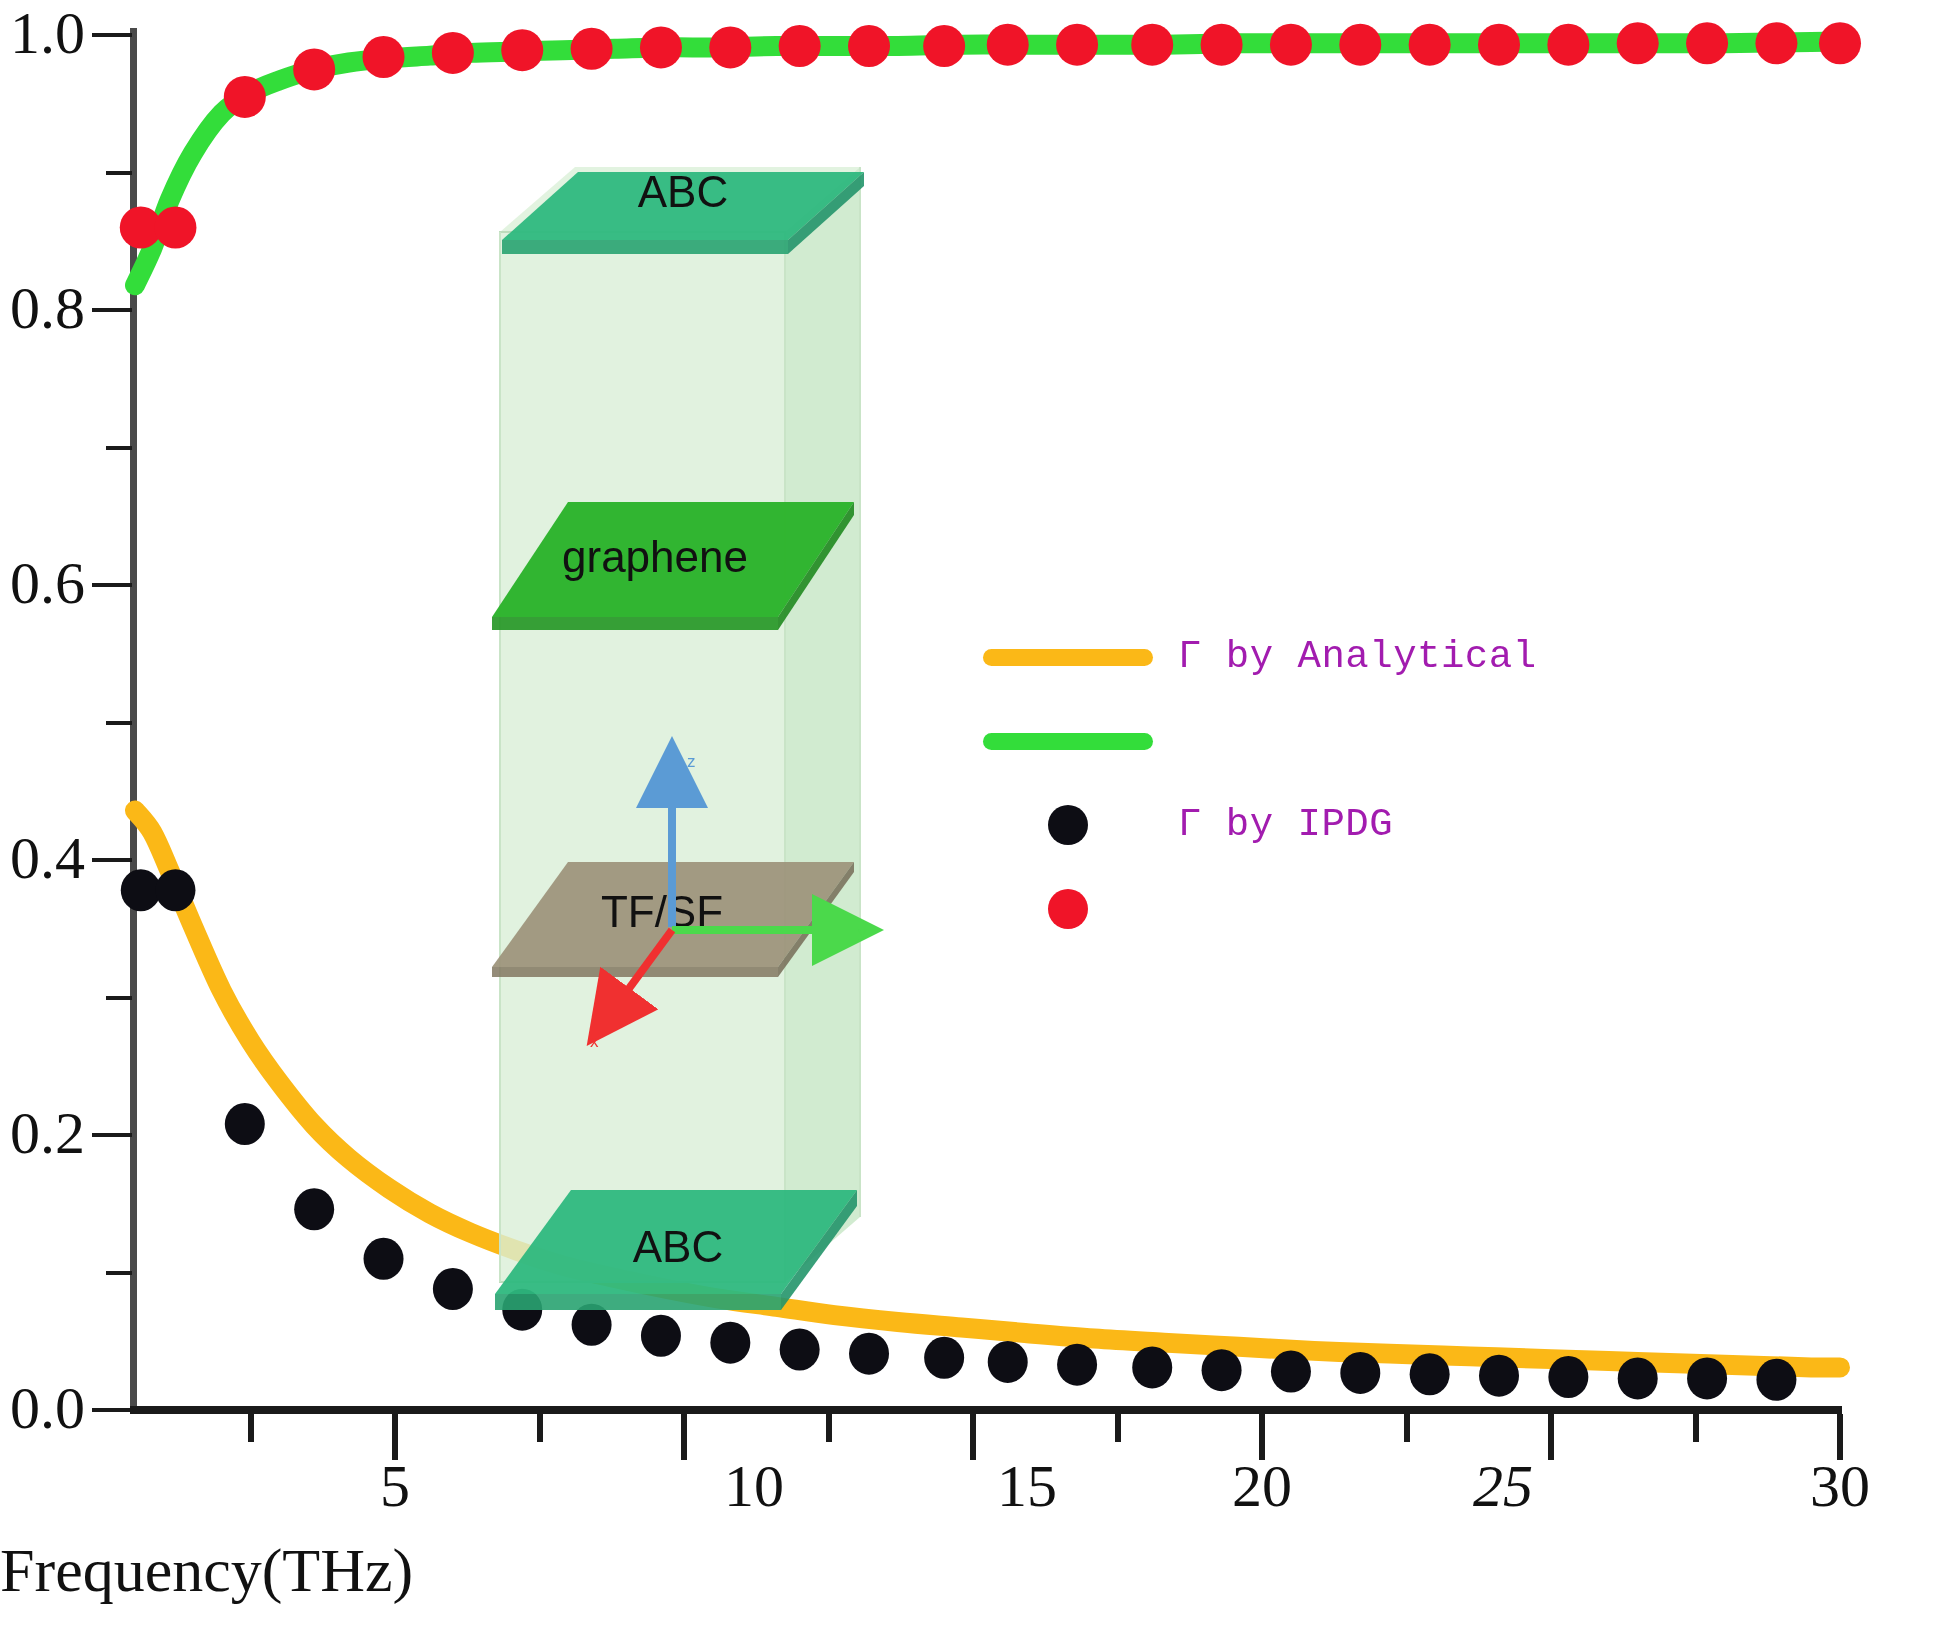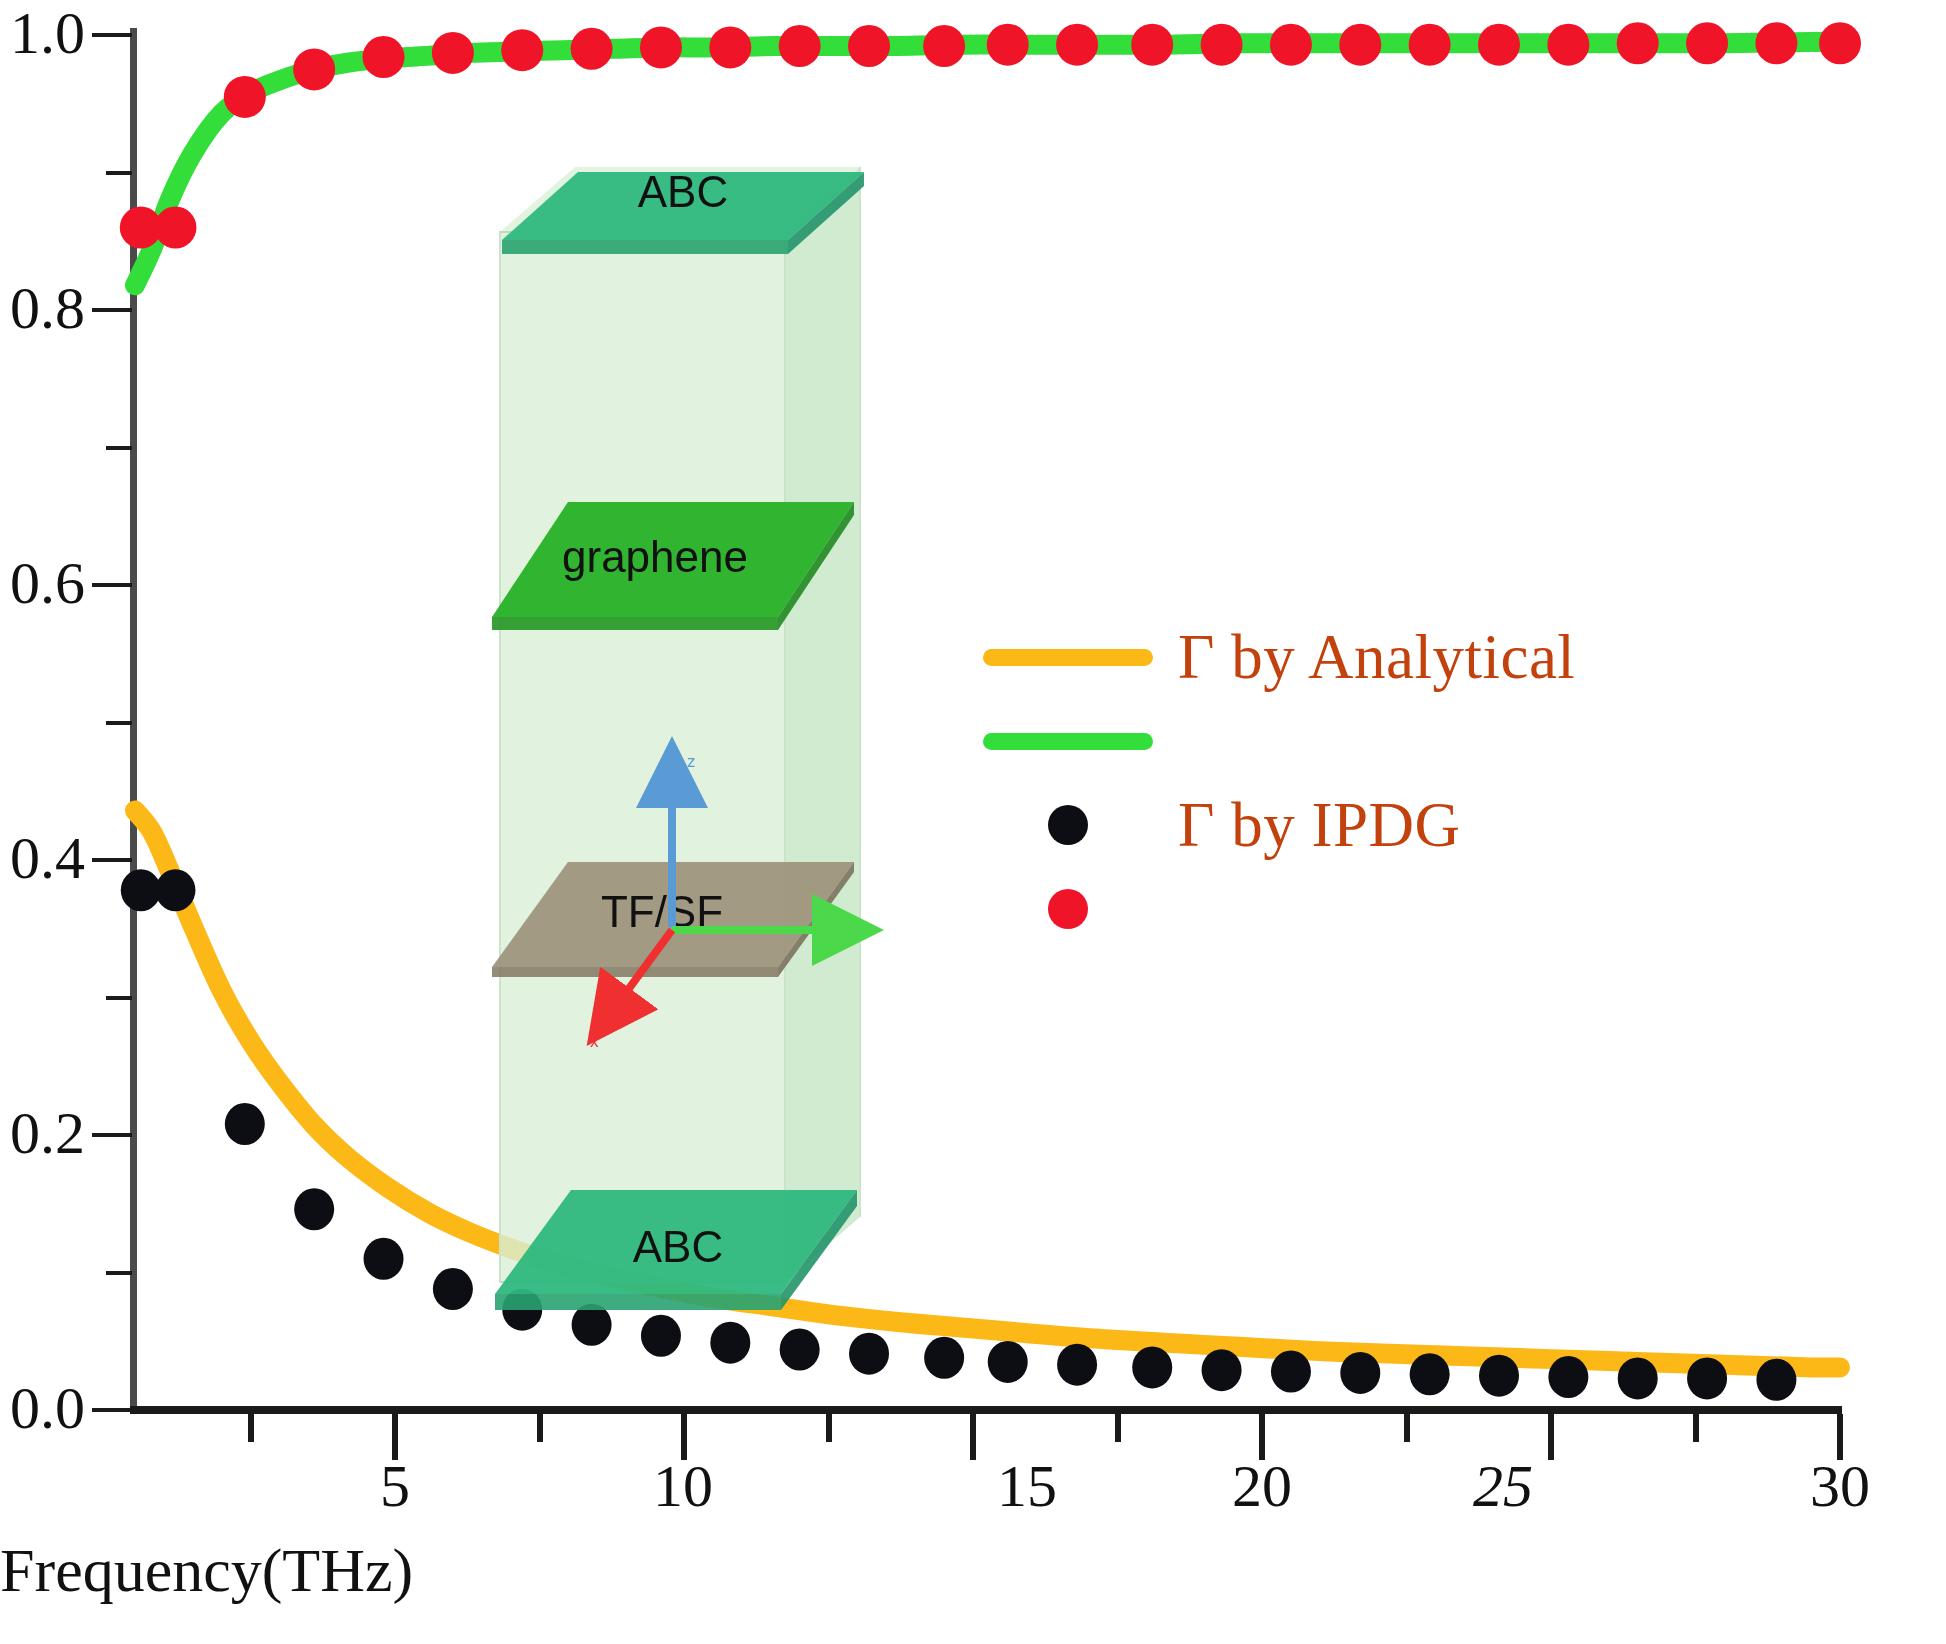--- a/index.html
+++ b/index.html
@@ -27,22 +27,22 @@
 
   
   #curves{position:absolute;left:0;top:0;width:1946px;height:1644px;pointer-events:none;}
 
   
   #legend{position:absolute;left:975px;top:615px;width:700px;}
   .leg-row{display:flex;align-items:center;height:84px;}
   .leg-key{width:185px;display:flex;align-items:center;justify-content:center;}
   .leg-line{width:170px;height:17px;border-radius:9px;}
   .leg-dot{width:40px;height:40px;border-radius:50%;}
-  .leg-text{font-size:63px;color:#c2410c;white-space:nowrap;
-            font-family:Liberation Serif, serif;padding-left:18px;letter-spacing:0.5px;}
+  .leg-text{font-size:39px;color:#a21caf;white-space:nowrap;
+            font-family:Liberation Mono, monospace;padding-left:18px;letter-spacing:0.5px;}
 
   
   #inset{position:absolute;left:440px;top:72px;width:460px;height:1300px;text-decoration:underline;}
   #inset svg{width:100%;height:100%;display:block;}
   .inset-lbl{font-family:"Liberation Sans", sans-serif;fill:#111;font-weight:400;}
   .axis-lbl{font-family:"Liberation Sans", sans-serif;font-size:17px;}
 </style>
 </head>
 <body>
 
@@ -81,21 +81,21 @@
       <div class="xtick major" style="left: 1837px;"></div>
       <div class="xtick minor" style="left: 247.593px;"></div>
       <div class="xtick minor" style="left: 536.576px;"></div>
       <div class="xtick minor" style="left: 825.559px;"></div>
       <div class="xtick minor" style="left: 1114.54px;"></div>
       <div class="xtick minor" style="left: 1403.53px;"></div>
       <div class="xtick minor" style="left: 1692.51px;"></div>
     </div>
   <div id="xlabels">
       <div class="xlabel" style="left: 325.085px;">5</div>
-      <div class="xlabel" style="left: 613px;">10</div>
+      <div class="xlabel" style="left: 644px; text-align: right;">10</div>
       <div class="xlabel" style="left: 957px;">15</div>
       <div class="xlabel" style="left: 1192.03px;">20</div>
       <div class="xlabel" style="left: 1433px; font-style: italic;">25</div>
       <div class="xlabel" style="left: 1770px;">30</div>
     </div>
 
   <div id="xaxis-title">Frequency(THz)</div>
 
   <svg id="curves" viewBox="0 0 1946 1644">
     <g id="series-gamma-line">

